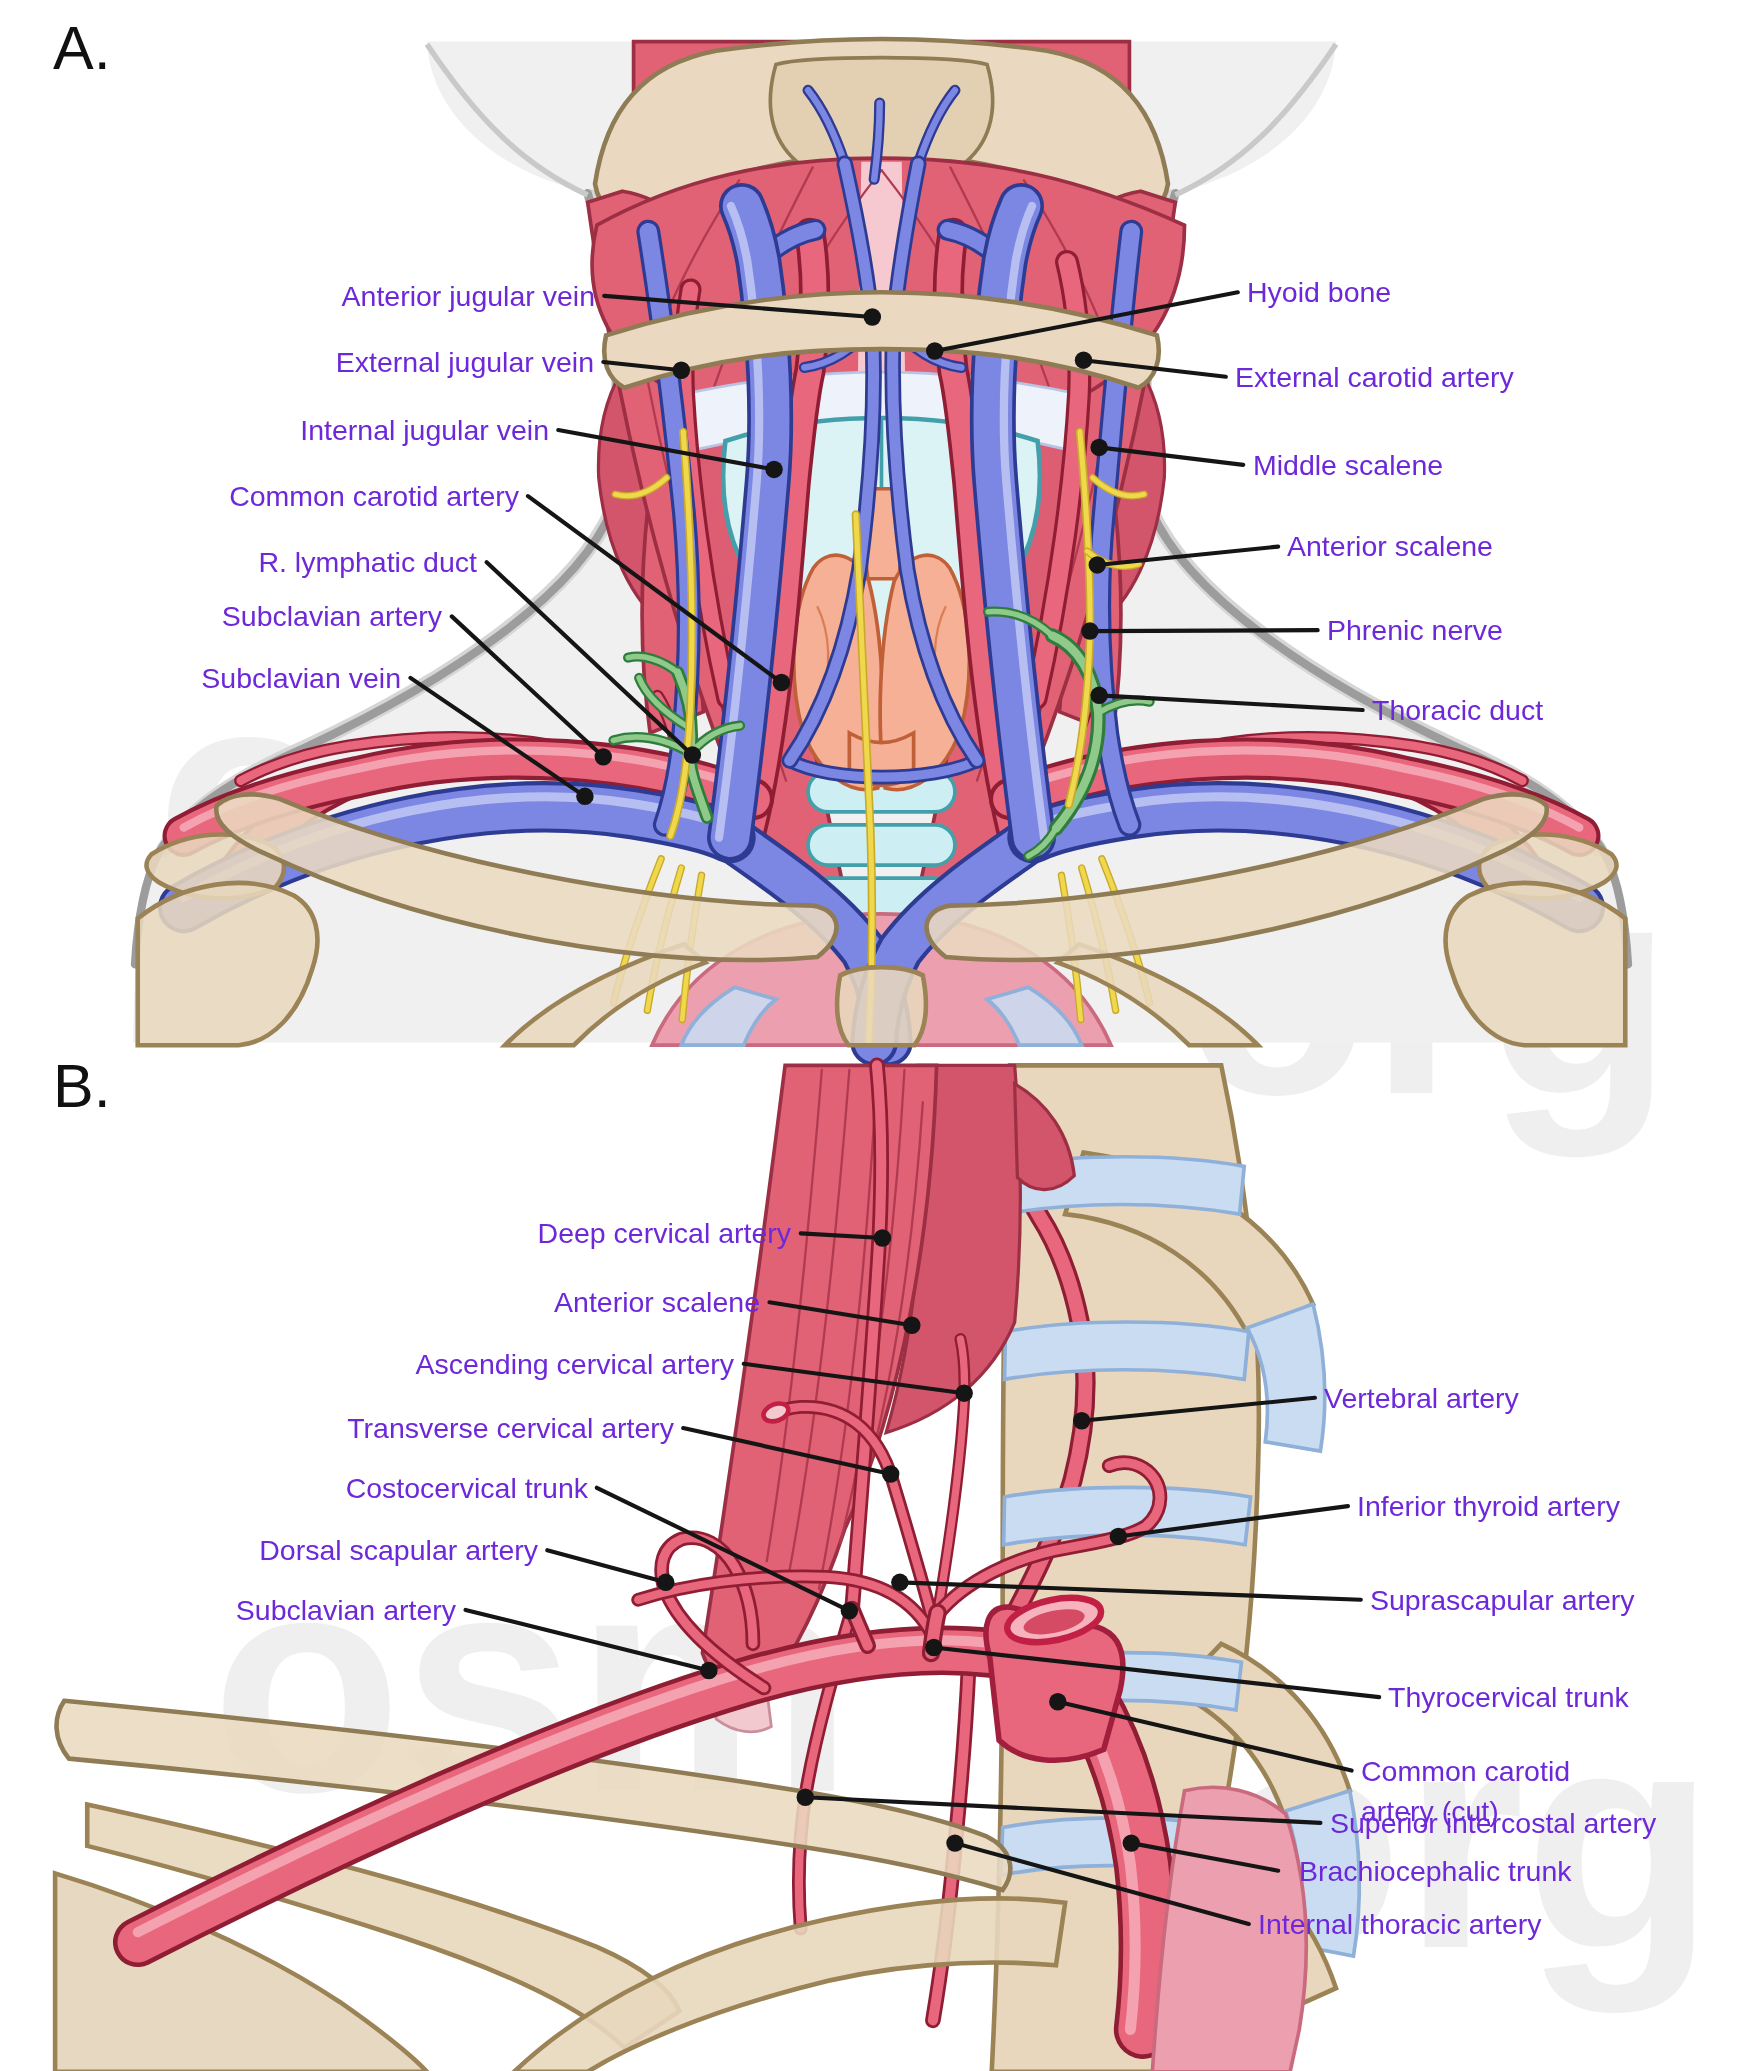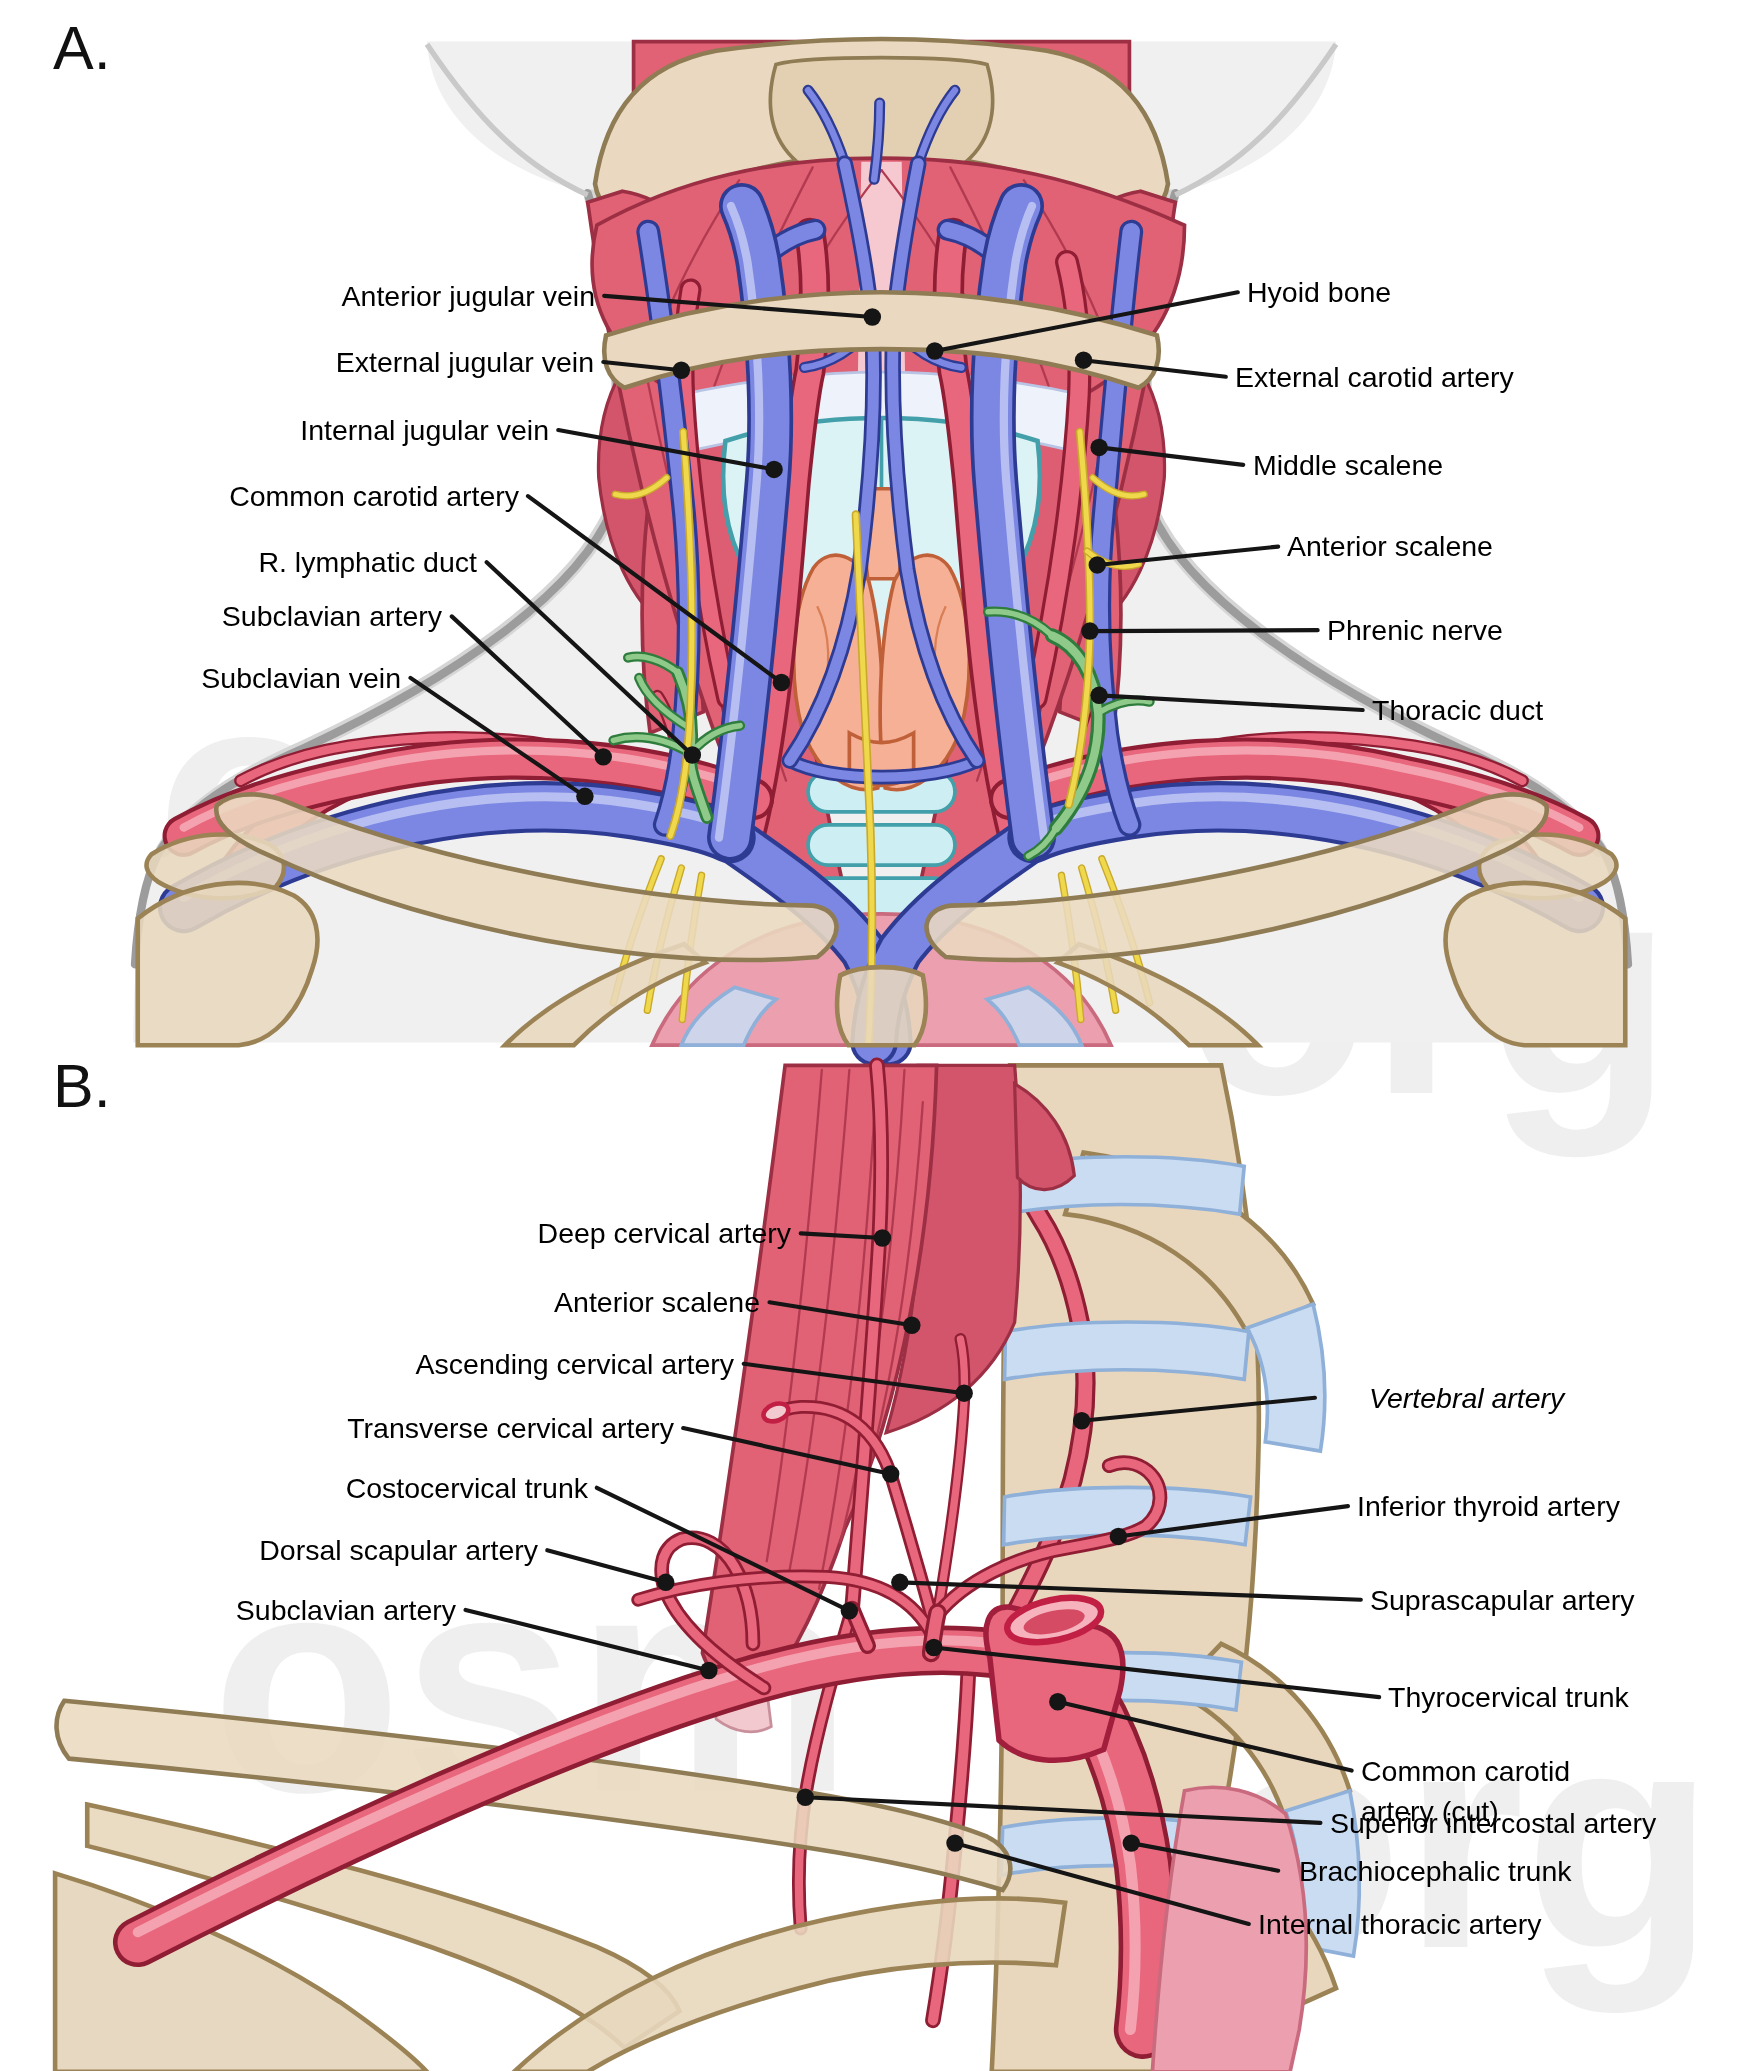--- a/index.html
+++ b/index.html
@@ -1,21 +1,21 @@
 <!DOCTYPE html>
 <html style="font-size:14.7px"><head>
 <meta charset="utf-8">
 <style>
   html,body{margin:0;padding:0;background:#fff;}
   .canvas{position:relative;width:1763px;height:2072px;overflow:hidden;background:#fff;
           font-family:"Liberation Sans",sans-serif;}
   .art{position:absolute;left:0;top:0;}
   #leader-layer{position:absolute;left:0;top:0;pointer-events:none;}
   .fig-label{position:absolute;transform:translateY(-50%);font-size:28.5px;line-height:40px;
-             color:#000000;white-space:pre-line;}
+             color:#6d28d9;white-space:pre-line;}
   .side-left{text-align:right;}
   .side-right{text-align:left;}
   .panel-letter{position:absolute;font-size:61px;font-weight:500;color:#111;}
   
   .bone{fill:#ead9c0;stroke:#8f7c54;stroke-width:5;}
   .boneD{fill:#e8d7bd;stroke:#9b8356;stroke-width:5;}
   .musc{fill:#e06274;stroke:#9c2f44;stroke-width:4;}
   .muscD{fill:#d2556b;stroke:#9c2f44;stroke-width:3.5;}
   .muscS{fill:#dd5d72;stroke:#9c2f44;stroke-width:3;}
   .cart{fill:#dcf3f6;stroke:#43a0aa;stroke-width:5;}
@@ -420,21 +420,21 @@
       <div class="fig-label side-right" style="left: 1287px; top: 546px;">Anterior scalene</div>
       <div class="fig-label side-right" style="left: 1327px; top: 630px;">Phrenic nerve</div>
       <div class="fig-label side-right" style="left: 1372px; top: 710px; text-align: right;">Thoracic duct</div>
       <div class="fig-label side-left" style="right: 972px; top: 1233px;">Deep cervical artery</div>
       <div class="fig-label side-left" style="right: 1003px; top: 1302px;">Anterior scalene</div>
       <div class="fig-label side-left" style="right: 1029px; top: 1364px;">Ascending cervical artery</div>
       <div class="fig-label side-left" style="right: 1089px; top: 1428px;">Transverse cervical artery</div>
       <div class="fig-label side-left" style="right: 1175px; top: 1488px;">Costocervical trunk</div>
       <div class="fig-label side-left" style="right: 1225px; top: 1550px;">Dorsal scapular artery</div>
       <div class="fig-label side-left" style="right: 1307px; top: 1610px;">Subclavian artery</div>
-      <div class="fig-label side-right" style="left: 1369px; top: 1398px; font-style: italic;">Vertebral artery</div>
+      <div class="fig-label side-right" style="left: 1324px; top: 1398px;">Vertebral artery</div>
       <div class="fig-label side-right" style="left: 1357px; top: 1506px;">Inferior thyroid artery</div>
       <div class="fig-label side-right" style="left: 1370px; top: 1600px;">Suprascapular artery</div>
       <div class="fig-label side-right" style="left: 1388px; top: 1697px;">Thyrocervical trunk</div>
       <div class="fig-label side-right" style="left: 1361px; top: 1791px;">Common carotid
 artery (cut)</div>
       <div class="fig-label side-right" style="left: 1330px; top: 1823px;">Superior intercostal artery</div>
       <div class="fig-label side-right" style="left: 1287px; top: 1871px; margin-left: 12px;">Brachiocephalic trunk</div>
       <div class="fig-label side-right" style="left: 1258px; top: 1924px;">Internal thoracic artery</div>
     </div>
 

